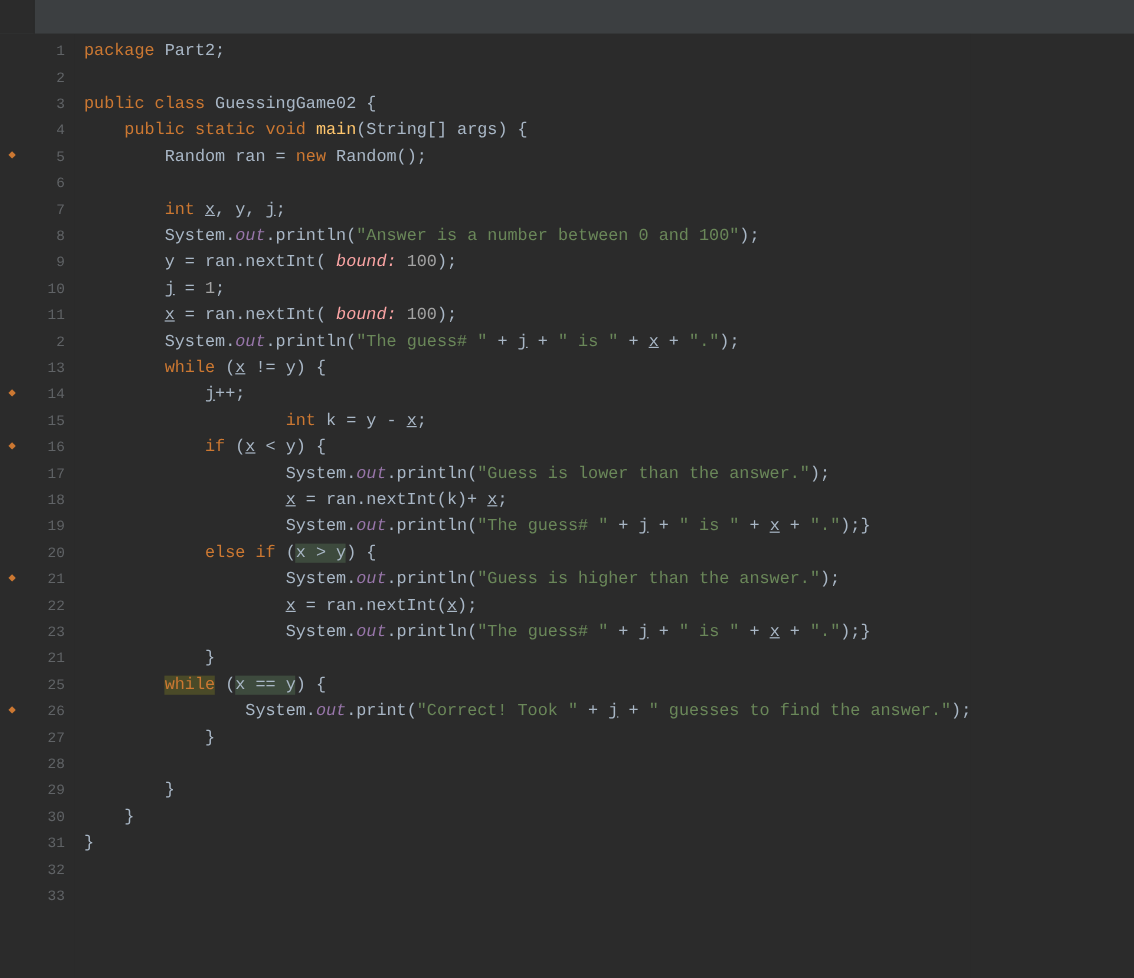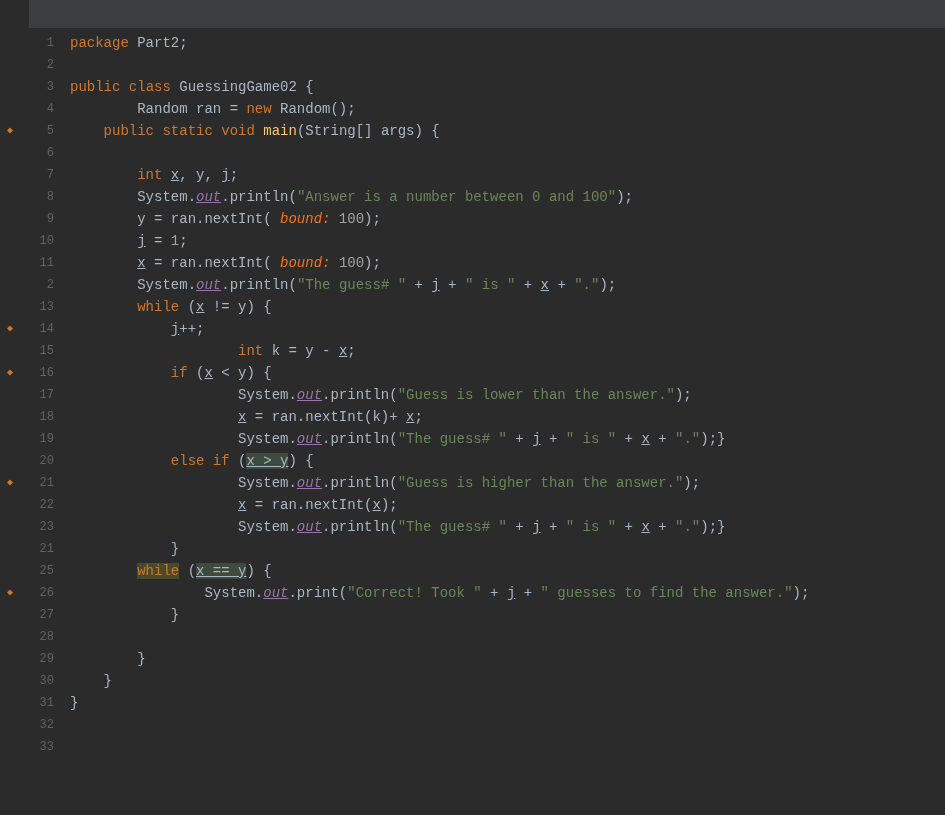--- a/index.html
+++ b/index.html
@@ -21,31 +21,30 @@
       position: relative;
     }
     
     .kw { color: #cc7832; } 
     .kw-ctrl { color: #cc7832; } 
     .method { color: #ffc66d; } 
     .string { color: #6a8759; } 
     .num { color: #a3a3a3; }
     .plain { color: #a9b7c6; }
     .var-underline { color: #a9b7c6; text-decoration: underline; }
-    .param-hint { color: #f97316; font-style: italic; }
+    .param-hint { color: #fca5a5; font-style: italic; }
     .highlight-while {
       background-color: #4a4a28;
       color: #cc7832;
     }
     .highlight-cond {
       background-color: #3d4a3d;
       color: #a9b7c6;
-      text-decoration: underline;
-    }
-    .out-italic { color: #9876aa; font-style: italic; text-decoration: underline; }
+    }
+    .out-italic { color: #9876aa; font-style: italic; }
     .tab-bar {
       position: absolute;
       top: 0;
       left: 0;
       right: 0;
       height: 28px;
       background: #3c3f41;
       display: flex;
       align-items: center;
     }
@@ -197,22 +196,22 @@
           <div class="ln">32</div>
           <div class="ln">33</div>
         </div>
     </div>
 
     <div class="code-lines">
       <div id="code-content">
           <div class="code-line"><span class="kw">package</span> <span class="plain">Part2;</span></div>
           <div class="code-line"></div>
           <div class="code-line"><span class="kw">public</span> <span class="kw">class</span> <span class="plain">GuessingGame02 {</span></div>
+          <div class="code-line">    <span class="kw">public</span> <span class="kw">static</span> <span class="kw">void</span> <span class="method">main</span><span class="plain">(String[] args) {</span></div>
           <div class="code-line">        <span class="plain">Random ran = </span><span class="kw">new</span> <span class="plain">Random();</span></div>
-          <div class="code-line">    <span class="kw">public</span> <span class="kw">static</span> <span class="kw">void</span> <span class="method">main</span><span class="plain">(String[] args) {</span></div>
           <div class="code-line"></div>
           <div class="code-line">        <span class="kw">int</span> <span class="var-underline">x</span><span class="plain">, </span><span class="plain">y, </span><span class="var-underline">j</span><span class="plain">;</span></div>
           <div class="code-line">        <span class="plain">System.</span><span class="out-italic">out</span><span class="plain">.println(</span><span class="string">"Answer is a number between 0 and 100"</span><span class="plain">);</span></div>
           <div class="code-line">        <span class="plain">y = ran.nextInt(</span><span class="param-hint"> bound:</span> <span class="num">100</span><span class="plain">);</span></div>
           <div class="code-line">        <span class="var-underline">j</span><span class="plain"> = </span><span class="num">1</span><span class="plain">;</span></div>
           <div class="code-line">        <span class="var-underline">x</span><span class="plain"> = ran.nextInt(</span><span class="param-hint"> bound:</span> <span class="num">100</span><span class="plain">);</span></div>
           <div class="code-line">        <span class="plain">System.</span><span class="out-italic">out</span><span class="plain">.println(</span><span class="string">"The guess# "</span><span class="plain"> + </span><span class="var-underline">j</span><span class="plain"> + </span><span class="string">" is "</span><span class="plain"> + </span><span class="var-underline">x</span><span class="plain"> + </span><span class="string">"."</span><span class="plain">);</span></div>
           <div class="code-line">        <span class="kw-ctrl">while</span><span class="plain"> (</span><span class="var-underline">x</span><span class="plain"> != y) {</span></div>
           <div class="code-line">            <span class="var-underline">j</span><span class="plain">++;</span></div>
           <div class="code-line">                    <span class="kw">int</span><span class="plain"> k = y - </span><span class="var-underline">x</span><span class="plain">;</span></div>

